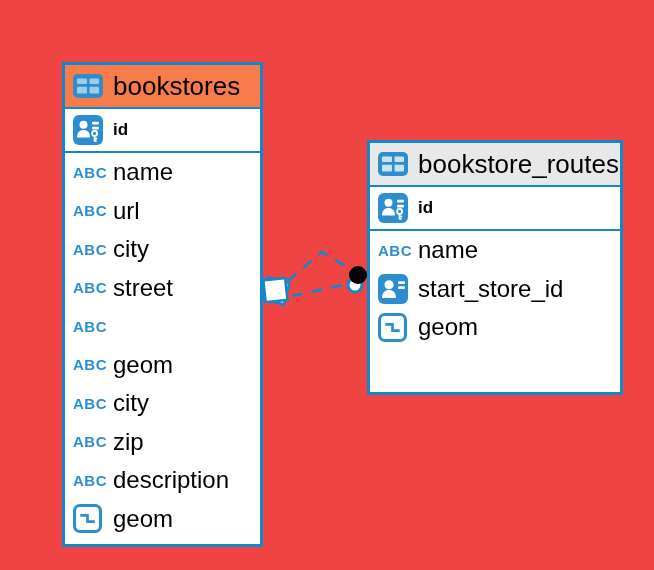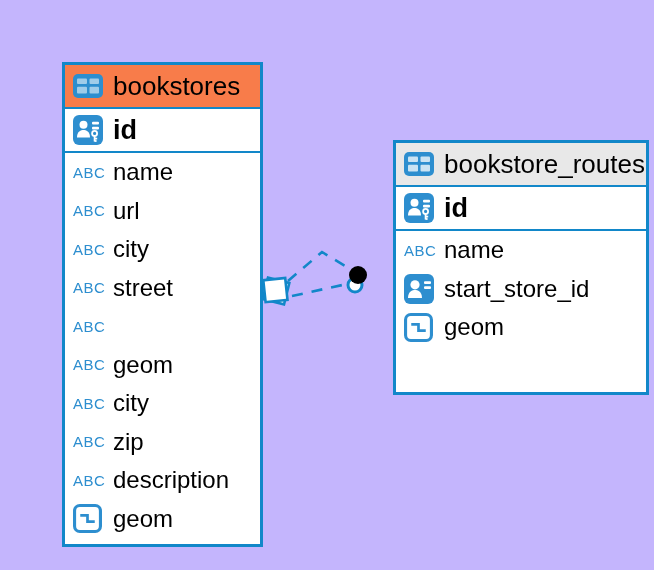--- a/index.html
+++ b/index.html
@@ -4,21 +4,21 @@
 <style>
   html, body { margin: 0; padding: 0; background: #ffffff; }
   body {
     font-family: "Liberation Sans", sans-serif;
     -webkit-font-smoothing: antialiased;
   }
   #canvas {
     position: relative;
     width: 654px;
     height: 570px;
-    background: #c4b5fd;
+    background: #ef4444;
     overflow: hidden;
   }
   .table {
     position: absolute;
     box-sizing: border-box;
     border: 3px solid var(--blue, #1287c9);
     background: #ffffff;
   }
   .table-header {
     box-sizing: border-box;
@@ -38,39 +38,39 @@
     align-items: center;
     gap: 9px;
     padding: 0 8px;
     color: #000000;
     white-space: nowrap;
   }
   .row.pk-row {
     height: 44px;
     border-bottom: 2px solid var(--blue, #1287c9);
   }
-  .row.pk-row .label { font-weight: 700; font-size: 27px; }
+  .row.pk-row .label { font-weight: 700; font-size: 17px; }
   .row.field-row { height: 38.5px; }
   .row .label { font-size: 24px; }
   .icon-slot {
     width: 31px;
     display: flex;
     align-items: center;
     justify-content: flex-start;
     flex: none;
   }
   .abc-glyph {
-    font-weight: 400;
+    font-weight: 700;
     font-size: 15px;
     letter-spacing: 0.5px;
     color: var(--icon-blue, #2d8ecf);
     line-height: 1;
   }
   #table-bookstores { left: 62px; top: 62px; width: 201px; height: 485px; }
-  #table-bookstore-routes { left: 367px; top: 140px; width: 256px; height: 255px; margin-left: 26px; }
+  #table-bookstore-routes { left: 367px; top: 140px; width: 256px; height: 255px; }
   #connector-layer {
     position: absolute;
     left: 0; top: 0;
     width: 654px; height: 570px;
     pointer-events: none;
   }
 </style>
 </head>
 <body>
 

